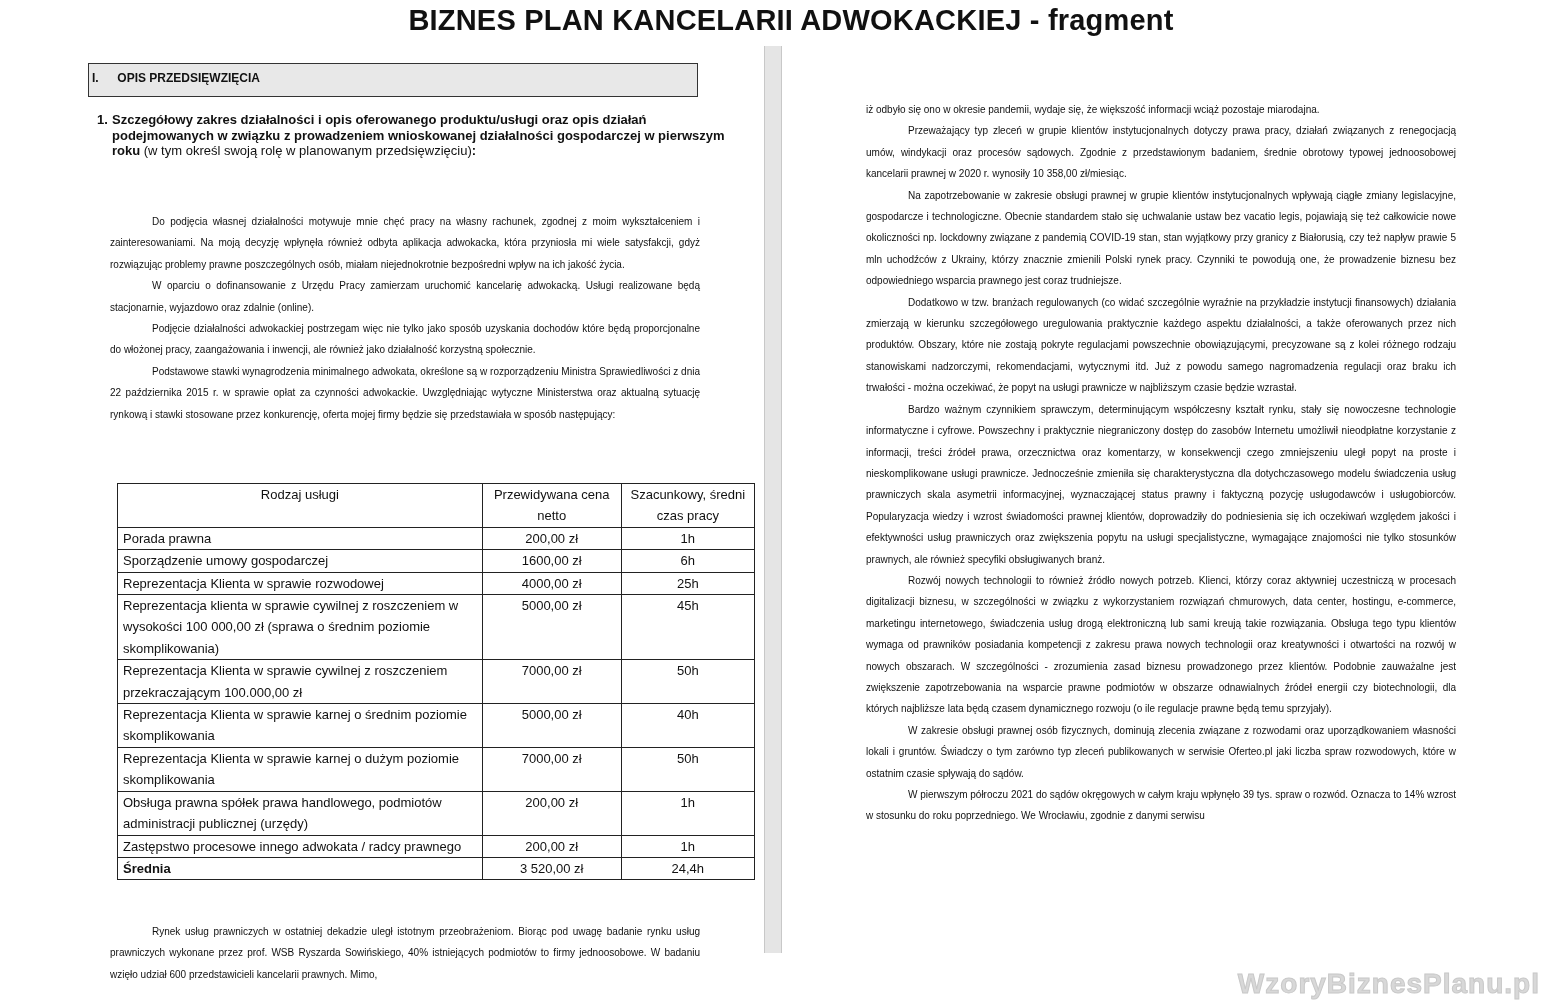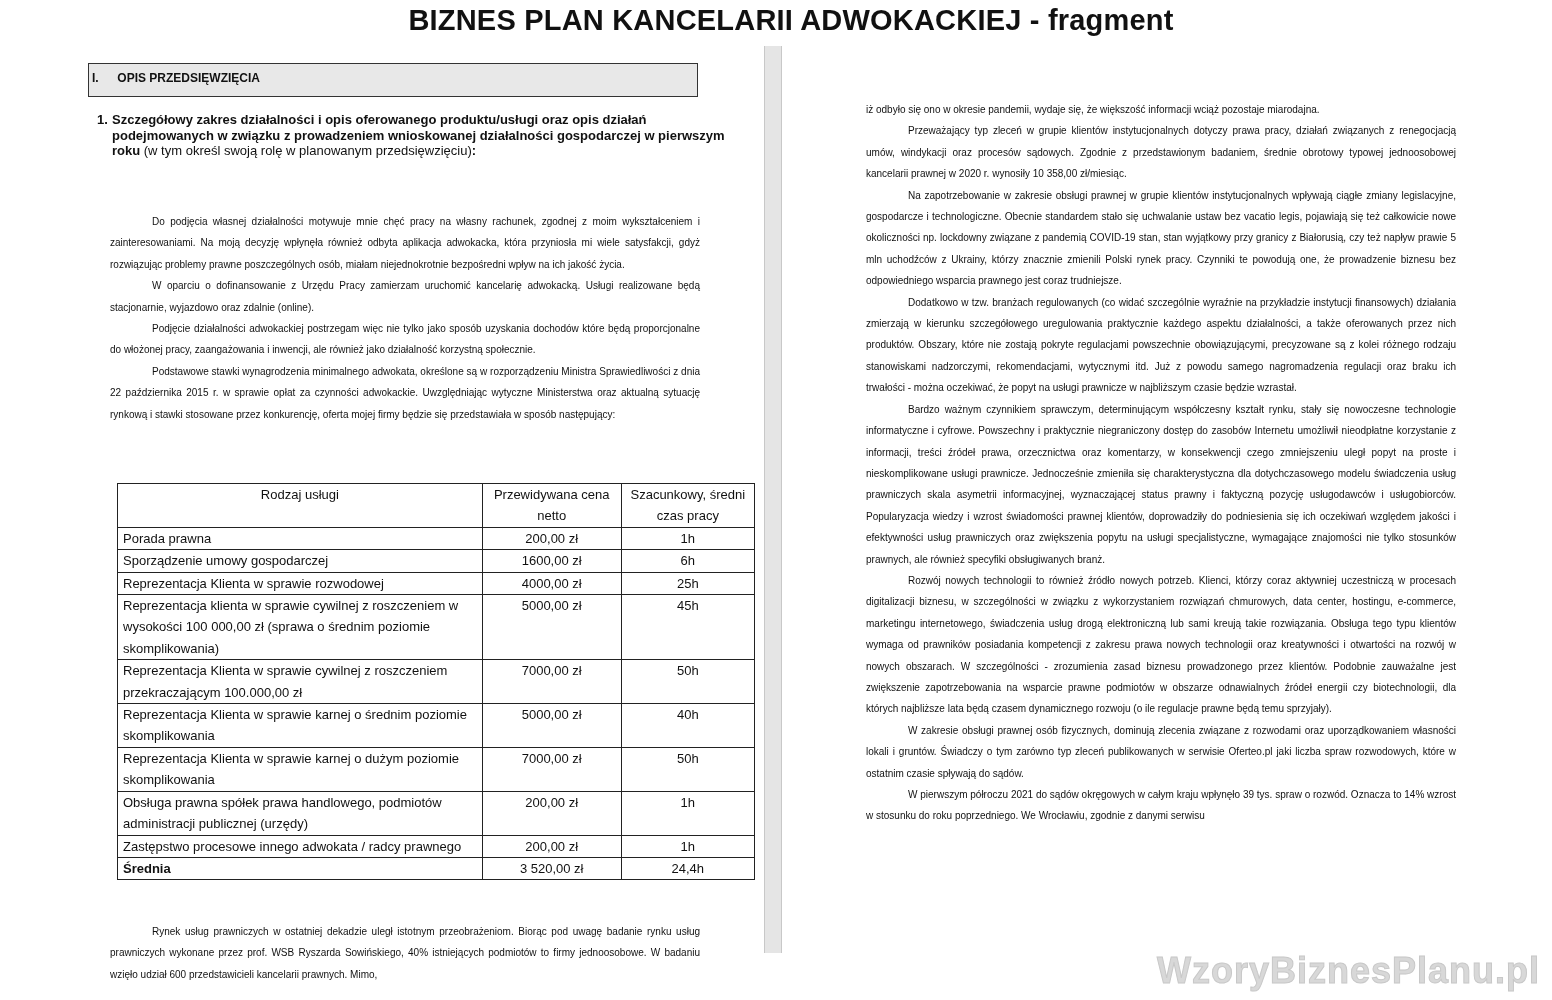--- a/index.html
+++ b/index.html
@@ -18,21 +18,21 @@
   .body-text p { margin: 0; text-indent: 42px; }
   .left-body { position: absolute; left: 30px; top: 110px; width: 590px; }
   table.svc { position: absolute; left: 37px; top: 388px; width: 638px; border-collapse: collapse; font-size: 13px; line-height: 21.4px; margin-top: 35px; }
   table.svc td, table.svc th { border: 1px solid #222; padding: 0 5px; vertical-align: top; font-weight: normal; }
   table.svc th { text-align: center; }
   table.svc td.c { text-align: center; }
   table.svc tr.avg td { font-weight: bold; }
   table.svc tr.avg td.c { font-weight: normal; }
   .col1 { width: 320px; } .col2 { width: 115px; } .col3 { width: 110px; }
   .left-bottom { position: absolute; left: 30px; top: 820px; width: 590px; }
-  .watermark { position: absolute; right: 12px; bottom: 8px; font-size: 36px; font-weight: bold; color: #d8d8d8; font-family: "Liberation Sans", sans-serif; letter-spacing: 1px; -webkit-text-stroke: 1px #c8c8c8; }
+  .watermark { position: absolute; right: 12px; bottom: 0; font-size: 28px; font-weight: bold; color: #d8d8d8; font-family: "Liberation Sans", sans-serif; letter-spacing: 1px; -webkit-text-stroke: 1px #c8c8c8; }
 </style>
 </head>
 <body>
 
 <div class="title">BIZNES PLAN KANCELARII ADWOKACKIEJ - fragment</div>
 
 <div class="divider"></div>
 
 <div class="left-page">
   <div class="section-box">

